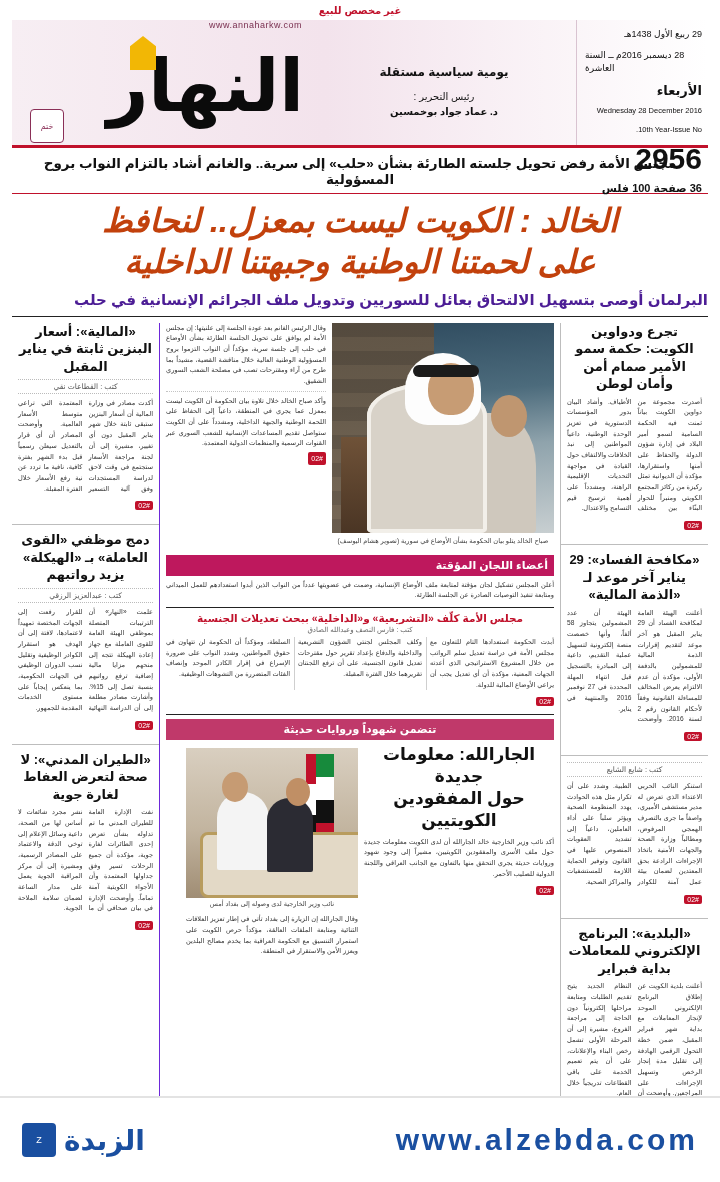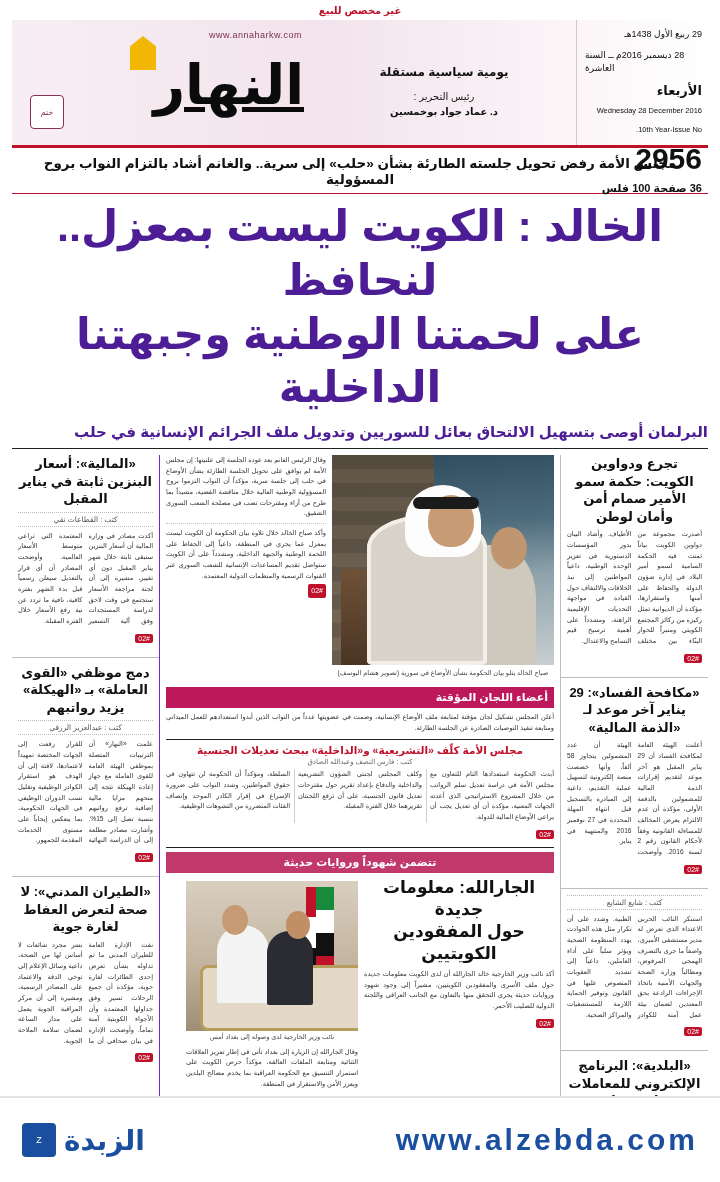--- a/index.html
+++ b/index.html
@@ -24,64 +24,64 @@
     background: linear-gradient(90deg, #f7eef3 0%, #f3e3ec 45%, #ffffff 100%);
     border-bottom: 3px solid #c0112b;
     display:flex; flex-direction: row-reverse; align-items: stretch;
   }
   .mast-logo {
     width: 300px; display:flex; align-items:center; justify-content:flex-start;
     padding-right: 8px; position: relative;
   }
   .logo-ar {
     font-family: "DejaVu Sans", sans-serif;
-    font-size: 55px; font-weight: bold; color:#0b0b0b; line-height:1;
-    letter-spacing:-2px; margin-top: 6px; text-decoration: underline;
+    font-size: 72px; font-weight: bold; color:#0b0b0b; line-height:1;
+    letter-spacing:-2px; margin-top: 6px;
   }
   .logo-dot {
     position:absolute; top: 16px; right: 156px;
     width: 26px; height: 34px; background:#f2b705;
     clip-path: polygon(50% 0%, 100% 30%, 100% 100%, 0% 100%, 0% 30%);
   }
   .mast-site {
-    position:absolute; top: 10px; right: 10px; font-size: 9px; color:#7a3050;
+    position:absolute; top: 0; right: 10px; font-size: 9px; color:#7a3050;
     letter-spacing:0.5px;
   }
   .mast-mid {
     flex:1; display:flex; flex-direction:column; justify-content:center;
     align-items:center; gap:10px; padding-top: 18px;
   }
   .mast-mid .line1 { font-size: 12px; color:#111; font-weight:bold; }
   .mast-mid .line2 { font-size: 10px; color:#111; text-align:center; line-height:1.5;}
   .mast-mid .line2 b { font-weight:bold; }
   .mast-left {
     width: 132px; padding: 8px 6px 4px 8px; display:flex; flex-direction:column;
     align-items:flex-start; justify-content:flex-start; gap:8px;
     border-left: 1px solid #d9c3d1;
   }
   .mast-left .ar-date { font-size: 9px; color:#111; text-align:left; line-height:1.45; }
   .mast-left .day-ar { font-size: 13px; font-weight:bold; color:#111; }
   .mast-left .en-date { font-size: 7.5px; color:#111; line-height:1.4; text-align:left;}
   .mast-left .issue { font-size: 30px; font-weight:bold; color:#111; line-height:1; margin-top:1px;}
   .mast-left .pages { font-size: 11px; font-weight:bold; color:#111; }
   .seal {
-    position:absolute; left: 18px; bottom: 16px; width: 34px; height: 34px;
+    position:absolute; left: 18px; bottom: 2px; width: 34px; height: 34px;
     border:1px solid #b08; border-color:#8a2f57; border-radius:4px;
     display:flex; align-items:center; justify-content:center; color:#8a2f57;
     font-size:8px; background:#fff;
   }
 
   
   .kicker {
     margin: 7px 12px 0; text-align:center; font-size: 13.5px; font-weight:bold; color:#111;
   }
   .rule-red { margin: 6px 12px 0; border-top:1px solid #c0112b; }
   .headline {
-    margin: 6px 14px 0; text-align:center; color:#4c1d95; font-weight:bold;
-    font-size: 43px; line-height: 1.25; letter-spacing:-0.5px;
+    margin: 6px 14px 0; text-align:center; color:#c2410c; font-weight:bold;
+    font-size: 33px; line-height: 1.25; letter-spacing:-0.5px;font-style:italic;
   }
   .subhead {
     margin: 8px 12px 0; color:#4c1d95; font-weight:bold; font-size: 15px;
   }
   .rule-thin { margin: 7px 12px 0; border-top:1px solid #222; }
 
   
   .grid {
     margin: 6px 12px 0; display:flex; flex-direction: row; gap: 6px;
     height: 860px;

